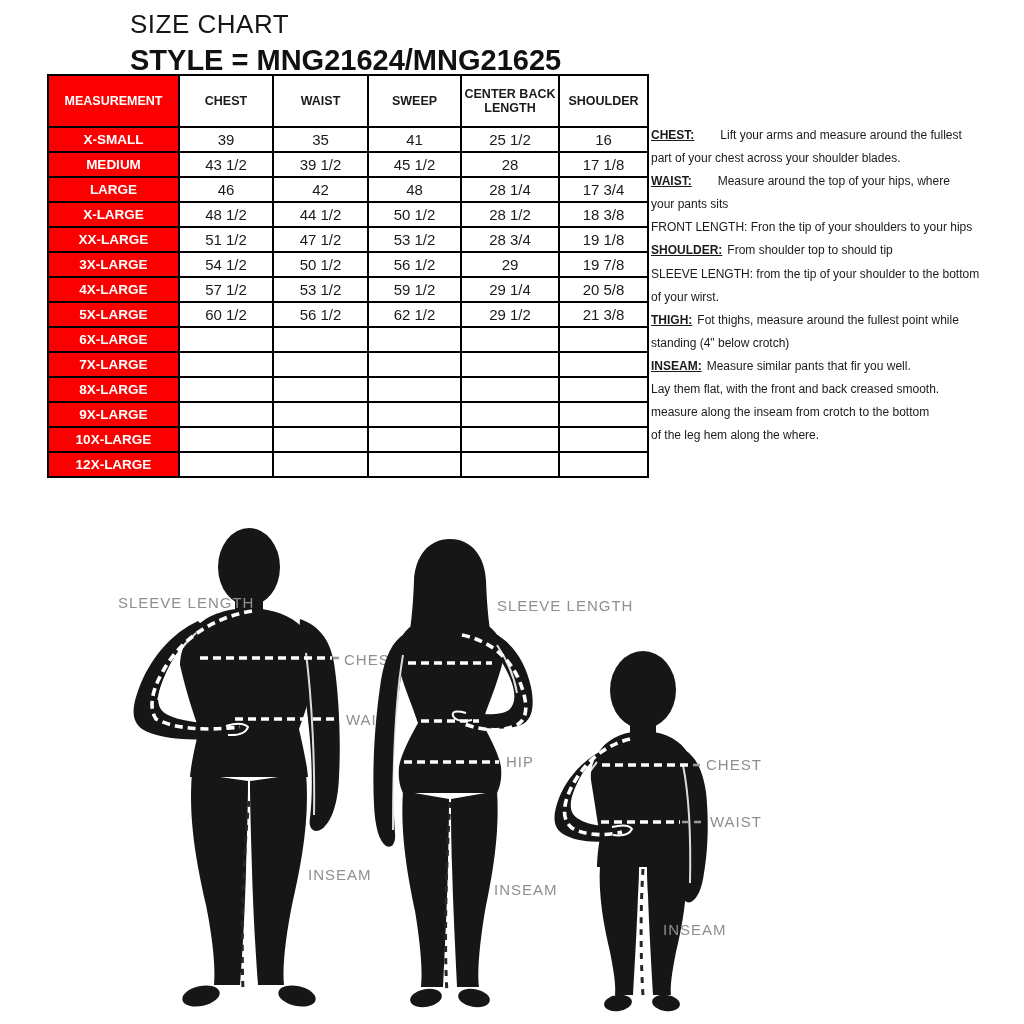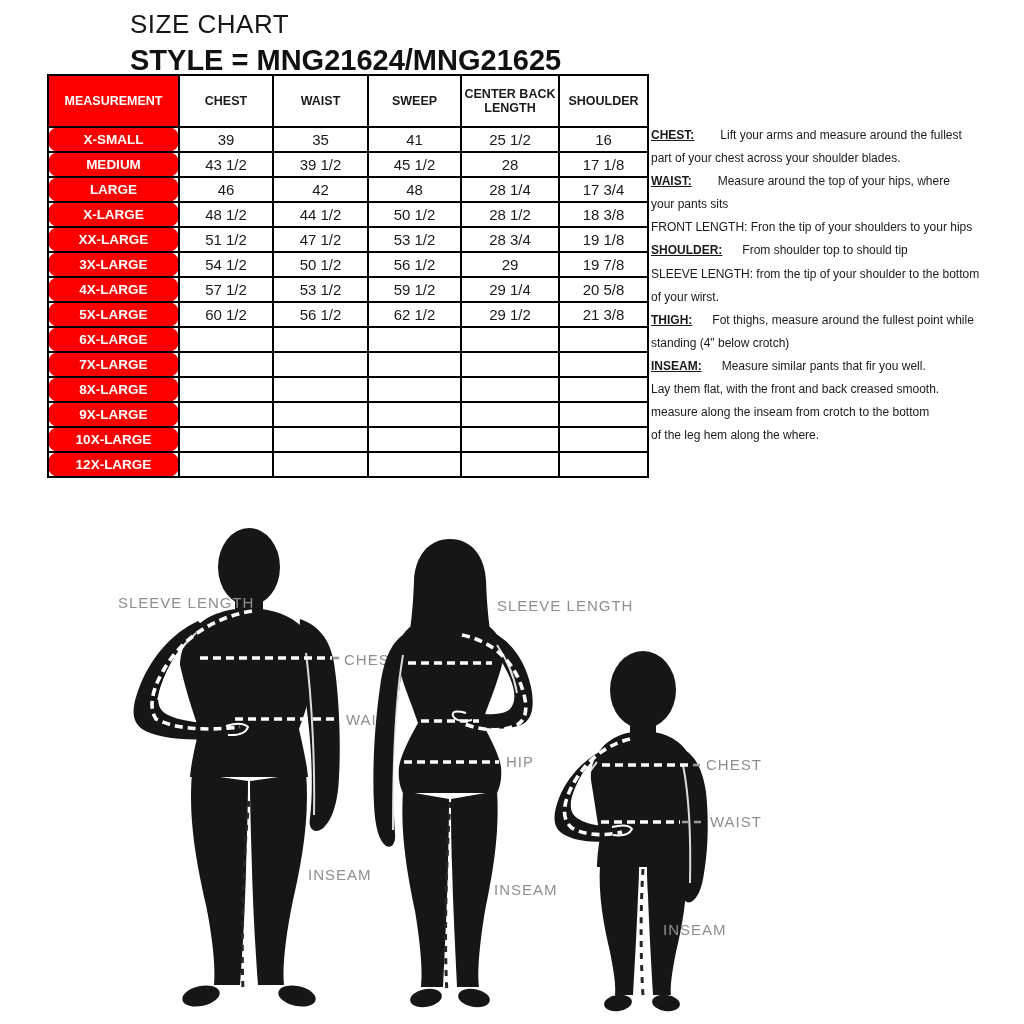--- a/index.html
+++ b/index.html
@@ -10,26 +10,26 @@
   #title-block{position:absolute;left:130px;top:9px;width:840px;}
   #main-title{font-size:26px;font-weight:500;letter-spacing:.5px;color:#161616;}
   #style-title{font-size:29px;font-weight:700;margin-top:4px;color:#111;}
 
   
   #size-table{position:absolute;left:47px;top:74px;border-collapse:collapse;table-layout:fixed;}
   #size-table th,#size-table td{border:2px solid #000;padding:0;text-align:center;vertical-align:middle;overflow:hidden;}
   #size-table th{height:50px;font-size:12.5px;font-weight:700;line-height:1.15;background:#fff;}
   #size-table th.size-head{background:var(--red);color:#fff;margin-top:40px;}
   #size-table td{height:23px;font-size:15px;}
-  #size-table td.size-cell{background:var(--red);color:#fff;font-weight:700;font-size:13.5px;border-radius:11px;}
+  #size-table td.size-cell{background:var(--red);color:#fff;font-weight:700;font-size:13.5px;}
 
   
   #instructions{position:absolute;left:651px;top:124px;width:372px;}
   .instr-line{height:23.1px;font-size:12px;white-space:nowrap;line-height:23px;}
-  .lead{font-weight:700;text-decoration:underline;margin-right:20px;}
+  .lead{font-weight:700;text-decoration:underline;margin-right:5px;}
   .lead.wide{margin-right:26px;}
 
   
   #figure-area{position:absolute;left:0;top:515px;}
   .sil{fill:#161616;stroke:none;}
   .sep{stroke:#fff;stroke-width:2;fill:none;opacity:.85;}
   .wdash{stroke:#fff;stroke-width:3.6;fill:none;stroke-dasharray:8 5;}
   .gdash{stroke:#9b9b9b;stroke-width:2.6;fill:none;stroke-dasharray:7 5;}
   .idash{stroke:#262626;stroke-width:3;fill:none;stroke-dasharray:6 6;}
   .hand{stroke:#fff;stroke-width:2;fill:none;}

